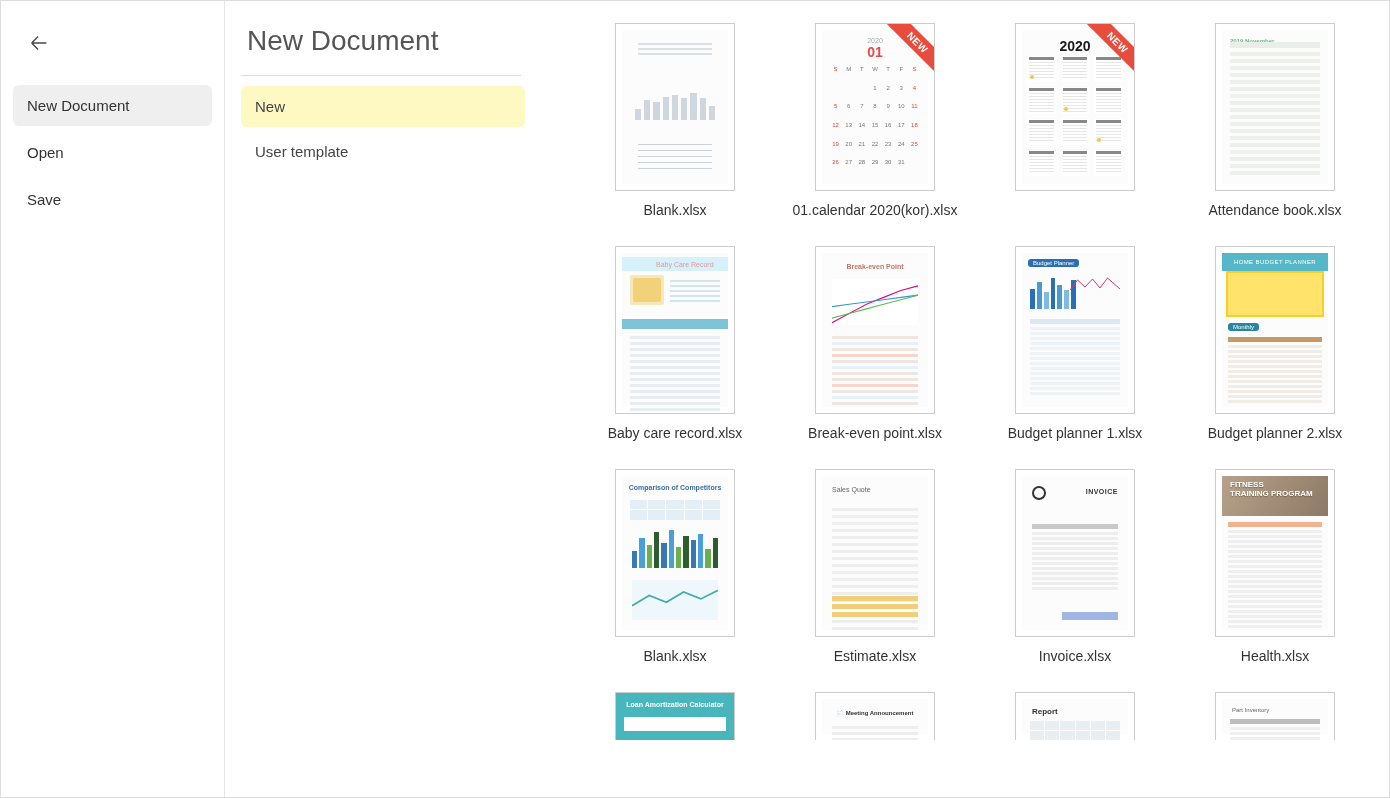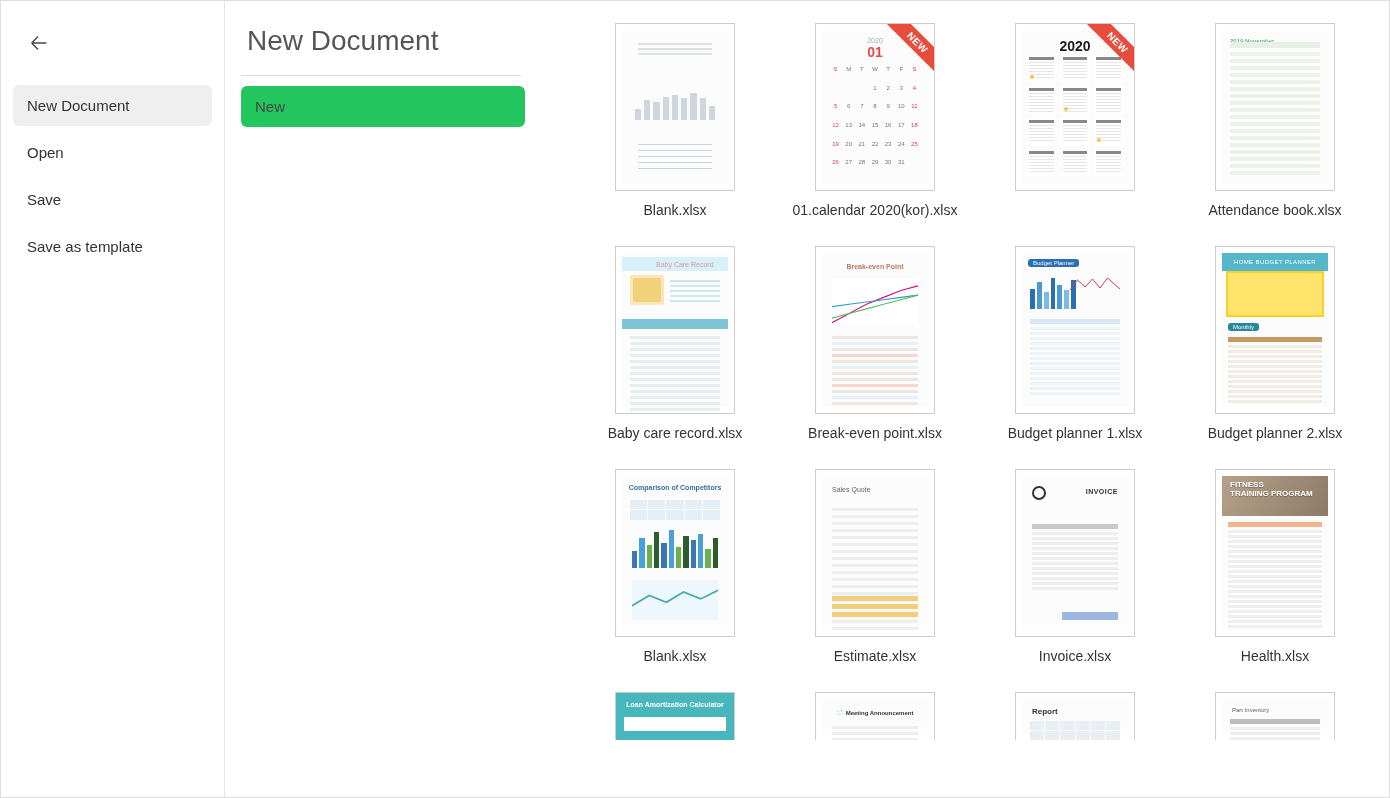--- a/index.html
+++ b/index.html
@@ -61,21 +61,21 @@
   }
   .subnav-item {
     padding: 12px 14px;
     border-radius: 6px;
     font-size: 15px;
     color: #444;
     cursor: pointer;
     margin: 4px 0;
     max-width: 284px;
   }
-  .subnav-item.selected { background: #22c55e; }
+  .subnav-item.selected { background: #fef9c3; }
 
   
   .grid-wrap {
     flex: 1;
     overflow-y: auto;
     padding: 22px 30px 24px 10px;
   }
   .grid {
     display: grid;
     grid-template-columns: repeat(4, 200px);
@@ -260,29 +260,29 @@
   <aside class="rail">
     <div class="back-btn" title="Back">
       <svg viewBox="0 0 24 24">
         <path fill="none" stroke="currentColor" stroke-width="1.6" d="M20 12H4m0 0 7-7M4 12l7 7"></path>
       </svg>
     </div>
     <div id="rail-items">
         <div class="rail-item selected">New Document</div>
         <div class="rail-item">Open</div>
         <div class="rail-item">Save</div>
-        <div class="rail-item">Save as template</div>
       </div>
   </aside>
 
   <section class="subnav">
     <h1 class="page-title">New Document</h1>
     <div class="title-underline"></div>
     <div id="subnav-items">
         <div class="subnav-item selected">New</div>
+        <div class="subnav-item">User template</div>
       </div>
   </section>
 
   <section class="grid-wrap">
     <div class="grid" id="grid">
         <div class="card">
           <div class="thumb">
             <div class="inner">
               <div class="lines-top">
                 <div class="ln"></div>

